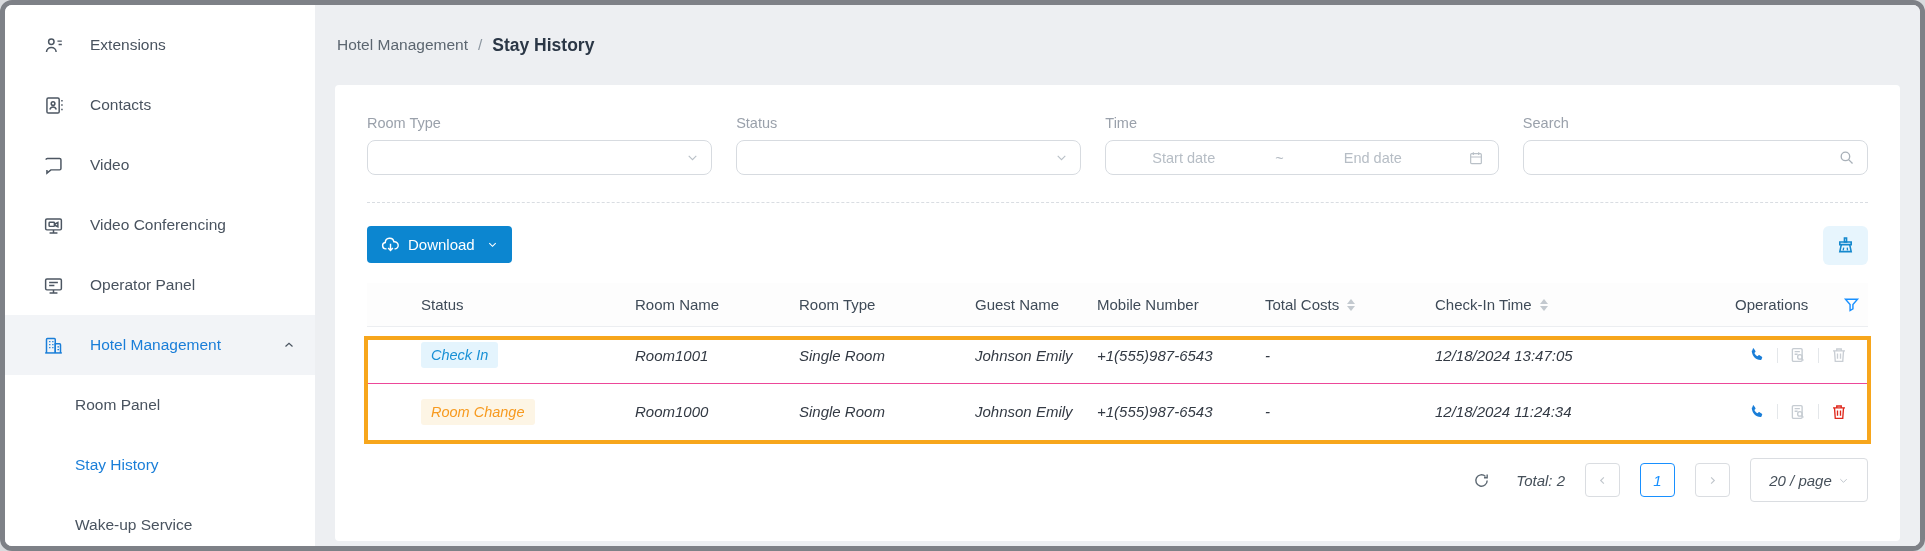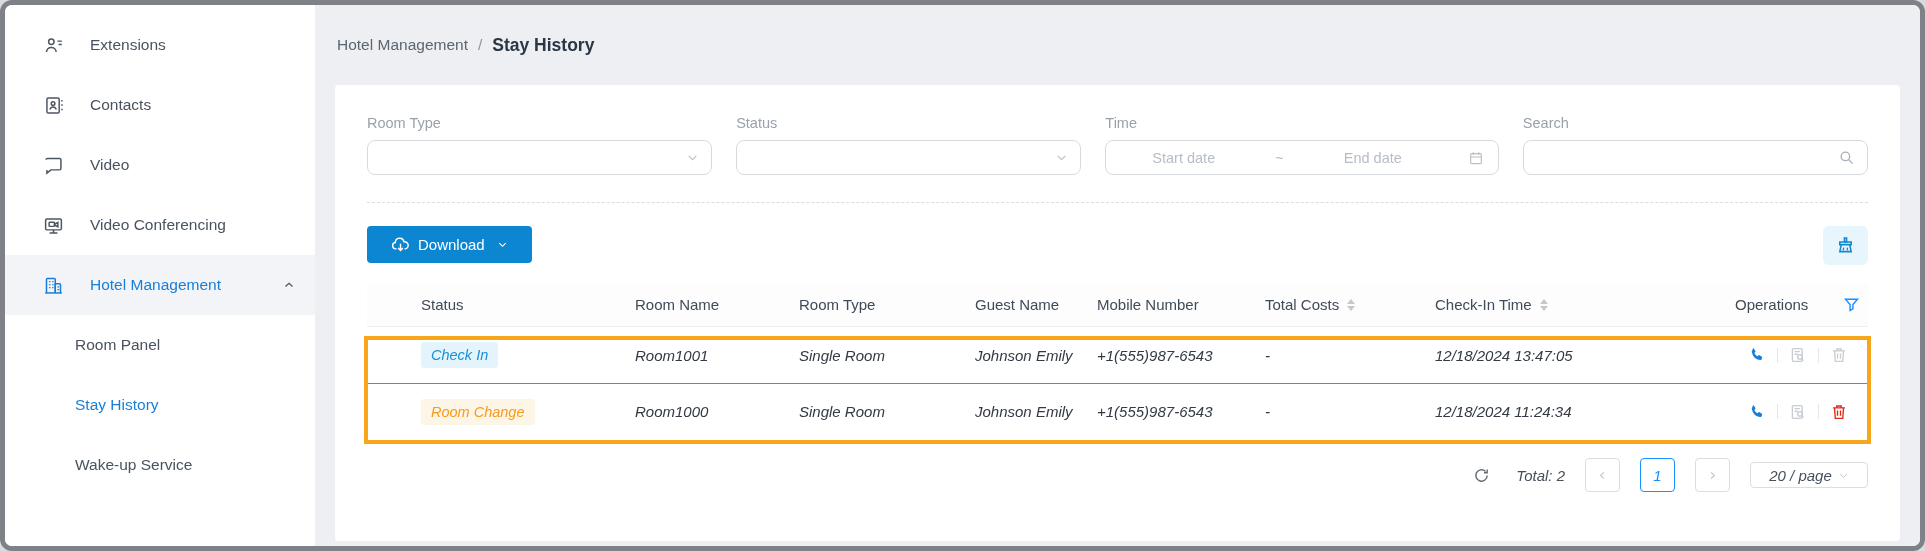--- a/index.html
+++ b/index.html
@@ -52,21 +52,21 @@
   .ico { display:flex; }
   .cal-icon { width:16px; height:16px; color:#b9c0c7; }
   .search-icon { width:17px; height:17px; color:#a9b1b9; }
 
   .dashed-divider { border-top:1px dashed #d9dde2; margin:27px 0 23px; }
 
   
   .toolbar { display:flex; align-items:flex-start; justify-content:space-between; margin-bottom:18px; }
   .btn-download {
     height:37px; background:#0c86d0; color:#fff; border:none; border-radius:4px;
-    display:flex; align-items:center; gap:8px; padding:0 24px; font-size:15px;
+    display:flex; align-items:center; gap:8px; padding:0 14px; font-size:15px;
     font-family:"Liberation Sans", sans-serif; cursor:pointer;
   }
   .btn-download .dlicon { width:19px; height:19px; display:flex; }
   .btn-download .dchev { width:11px; height:11px; display:flex; margin-left:4px; }
   .btn-clear {
     width:45px; height:39px; background:#e7f5fd; border:none; border-radius:6px;
     display:flex; align-items:center; justify-content:center; cursor:pointer;
   }
   .btn-clear .ci { width:21px; height:21px; color:#1488cd; display:flex; }
 
@@ -111,21 +111,21 @@
   
   .pagination { display:flex; align-items:center; justify-content:flex-end; gap:20px; margin-top:19px; color:#46505a; font-size:15px;font-style:italic; }
   .refresh { width:17px; height:17px; color:#5f6a74; display:flex; cursor:pointer; margin-right:6px; }
   .pg-btn {
     width:35px; height:34px; border:1px solid #dadde1; border-radius:4px; background:#fff;
     display:flex; align-items:center; justify-content:center; cursor:pointer; color:#c0c6cc;
   }
   .pg-btn .pchev { width:11px; height:11px; display:flex; }
   .pg-btn.current { border-color:#1890ff; color:#1890ff; font-size:15px; }
   .pg-size {
-    height:26px; min-width:118px; border:1px solid #dadde1; border-radius:4px; background:#fff;
+    height:44px; min-width:118px; border:1px solid #dadde1; border-radius:4px; background:#fff;
     display:flex; align-items:center; justify-content:center; gap:6px; padding:0 10px;
     color:#46505a; cursor:pointer;
   }
   .pg-size .chev { width:11px; height:11px; }
 </style>
 </head>
 <body>
 
 <div class="frame">
 
@@ -169,20 +169,30 @@
         <svg viewBox="0 0 24 24" fill="none" stroke="currentColor" stroke-width="1.7">
             <rect x="3" y="4.5" width="18" height="12.5" rx="1.5"></rect>
             <path d="M12 17v3.5M7.5 20.5h9"></path>
             <rect x="7" y="8.2" width="6" height="4.8" rx="0.8"></rect>
             <path d="M13 10.6l4-2v4.8l-4-2"></path>
           </svg>
       </span>
       <span>Video Conferencing</span>
     </div>
 
+    <div class="side-item">
+      <span class="sicon">
+        <svg viewBox="0 0 24 24" fill="none" stroke="currentColor" stroke-width="1.7">
+            <rect x="3" y="4.5" width="18" height="12.5" rx="1.5"></rect>
+            <path d="M12 17v3.5M7.5 20.5h9"></path>
+            <path d="M7 8.5h10M7 12h6"></path>
+          </svg>
+      </span>
+      <span>Operator Panel</span>
+    </div>
 
     <div class="side-item active">
       <span class="sicon">
         <svg viewBox="0 0 24 24" fill="none" stroke="currentColor" stroke-width="1.7">
             <path d="M4 20.5V5a1 1 0 0 1 1-1h8a1 1 0 0 1 1 1v15.5"></path>
             <path d="M14 20.5V10h5a1 1 0 0 1 1 1v9.5"></path>
             <path d="M2.5 20.5h19"></path>
             <path d="M7 7.5h1.5M10.5 7.5H12M7 11h1.5M10.5 11H12M7 14.5h1.5M10.5 14.5H12M16.5 13.5h1.8M16.5 16.8h1.8" stroke-width="1.5"></path>
           </svg>
       </span>

